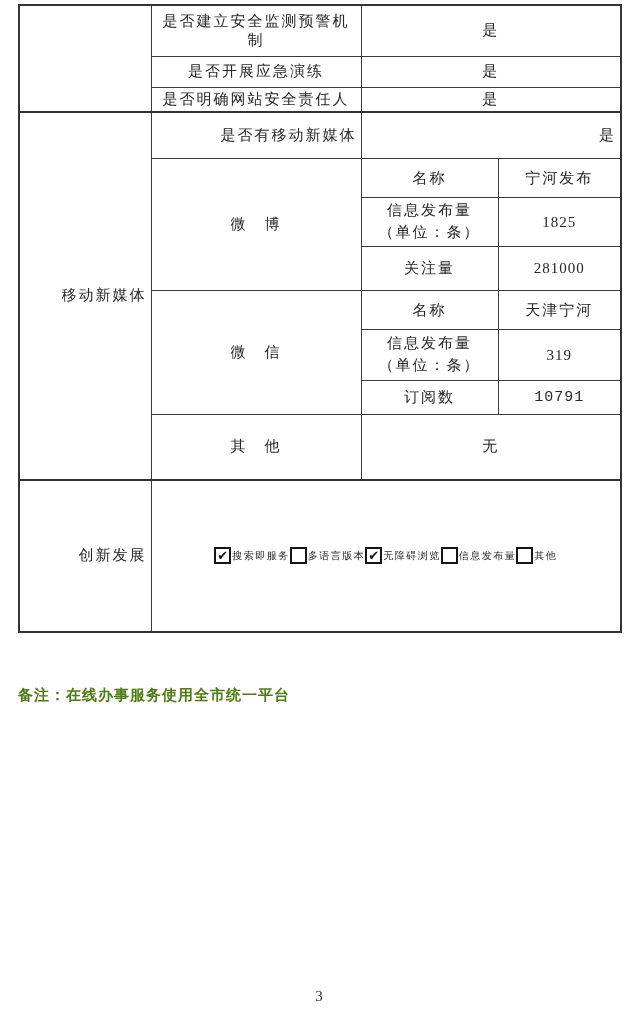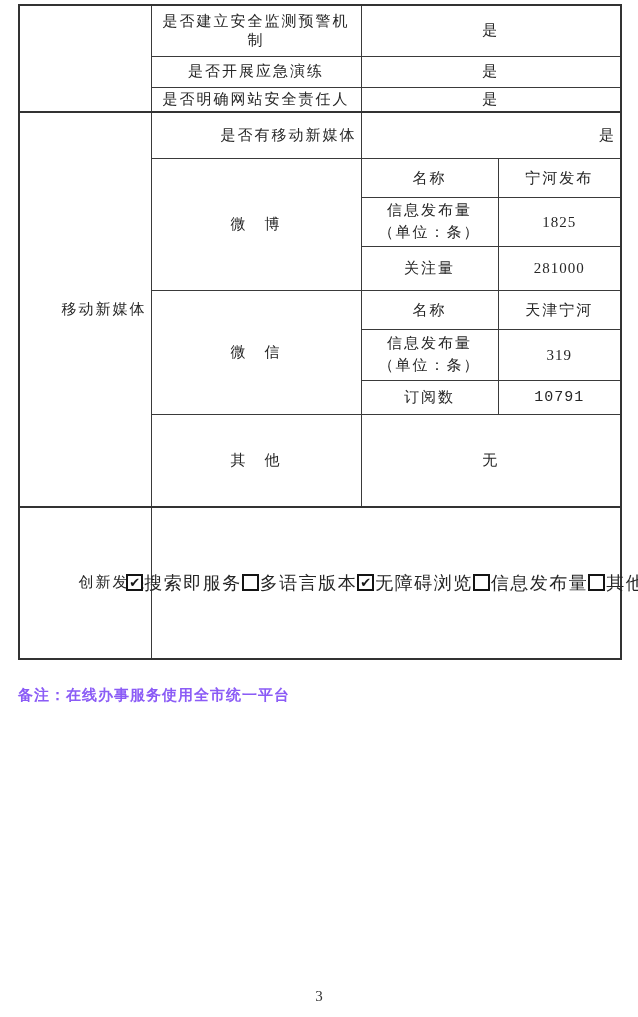--- a/index.html
+++ b/index.html
@@ -41,21 +41,21 @@
   tr.r1  td { height: 51px; }
   tr.r2  td { height: 31px; }
   tr.r3  td { height: 24px; }
   tr.r4  td { height: 47px; }
   tr.r5  td { height: 39px; }
   tr.r6  td { height: 49px; }
   tr.r7  td { height: 44px; }
   tr.r8  td { height: 39px; }
   tr.r9  td { height: 51px; }
   tr.r10 td { height: 34px; font-family: Liberation Mono, monospace; }
-  tr.r11 td { height: 92px; }
+  tr.r11 td { height: 65px; }
   tr.r12 td { height: 152px; }
 
   .two-line span { display: block; line-height: 1.45; }
 
   .cb-row {
     display: flex;
     align-items: center;
     justify-content: center;
     flex-wrap: nowrap;
     letter-spacing: 0;
@@ -78,32 +78,32 @@
   }
   .cb.checked::before {
     content: "✔";
     font-family: "DejaVu Sans", sans-serif;
     font-weight: bold;
     font-size: 13px;
     line-height: 1;
     color: #141414;
   }
   .cb-label {
-    font-size: 18px;
+    font-size: 10px;
     letter-spacing: 1.5px;
   }
   .note {
     position: absolute;
     left: 18px;
     top: 686px;
     font-family: "Liberation Sans", "DejaVu Sans", sans-serif;
     font-weight: bold;
     font-size: 15px;
     letter-spacing: 1px;
-    color: #8b5cf6;
+    color: #4d7c0f;
   }
   .page-number {
     position: absolute;
     left: 0;
     right: 0;
     top: 988px;
     text-align: center;
     font-size: 15px;
     color: #333333;
   }

